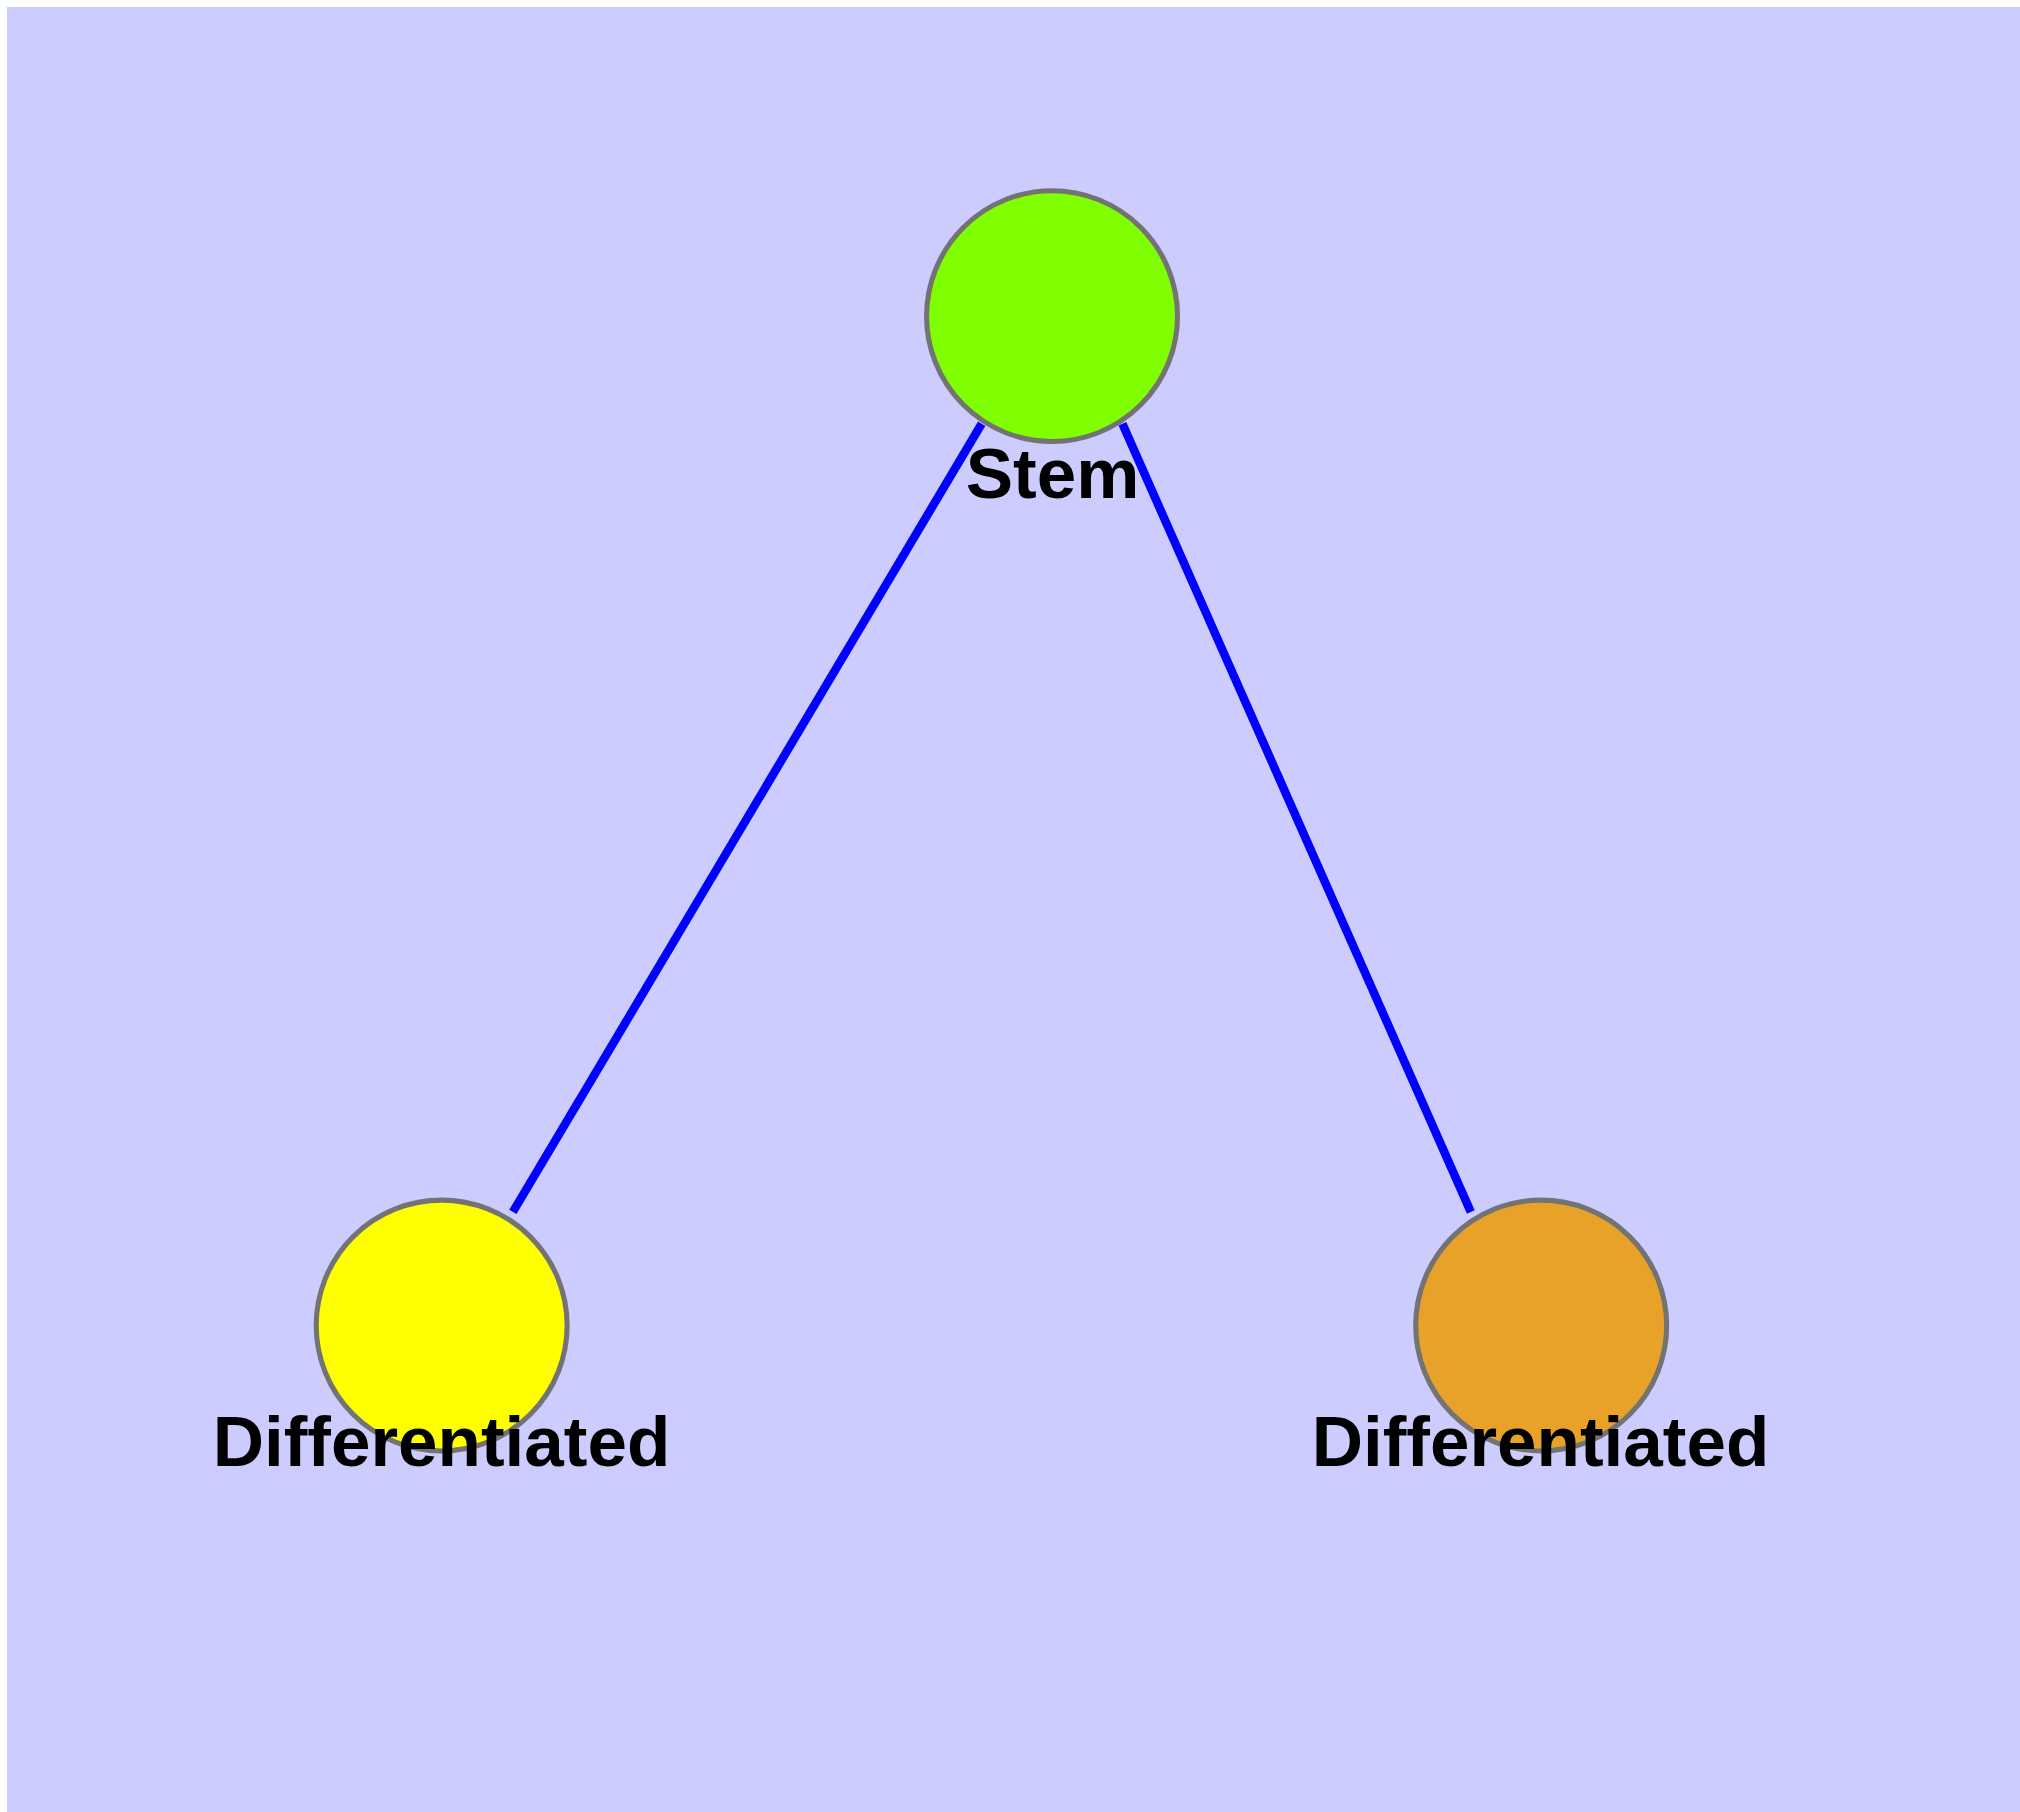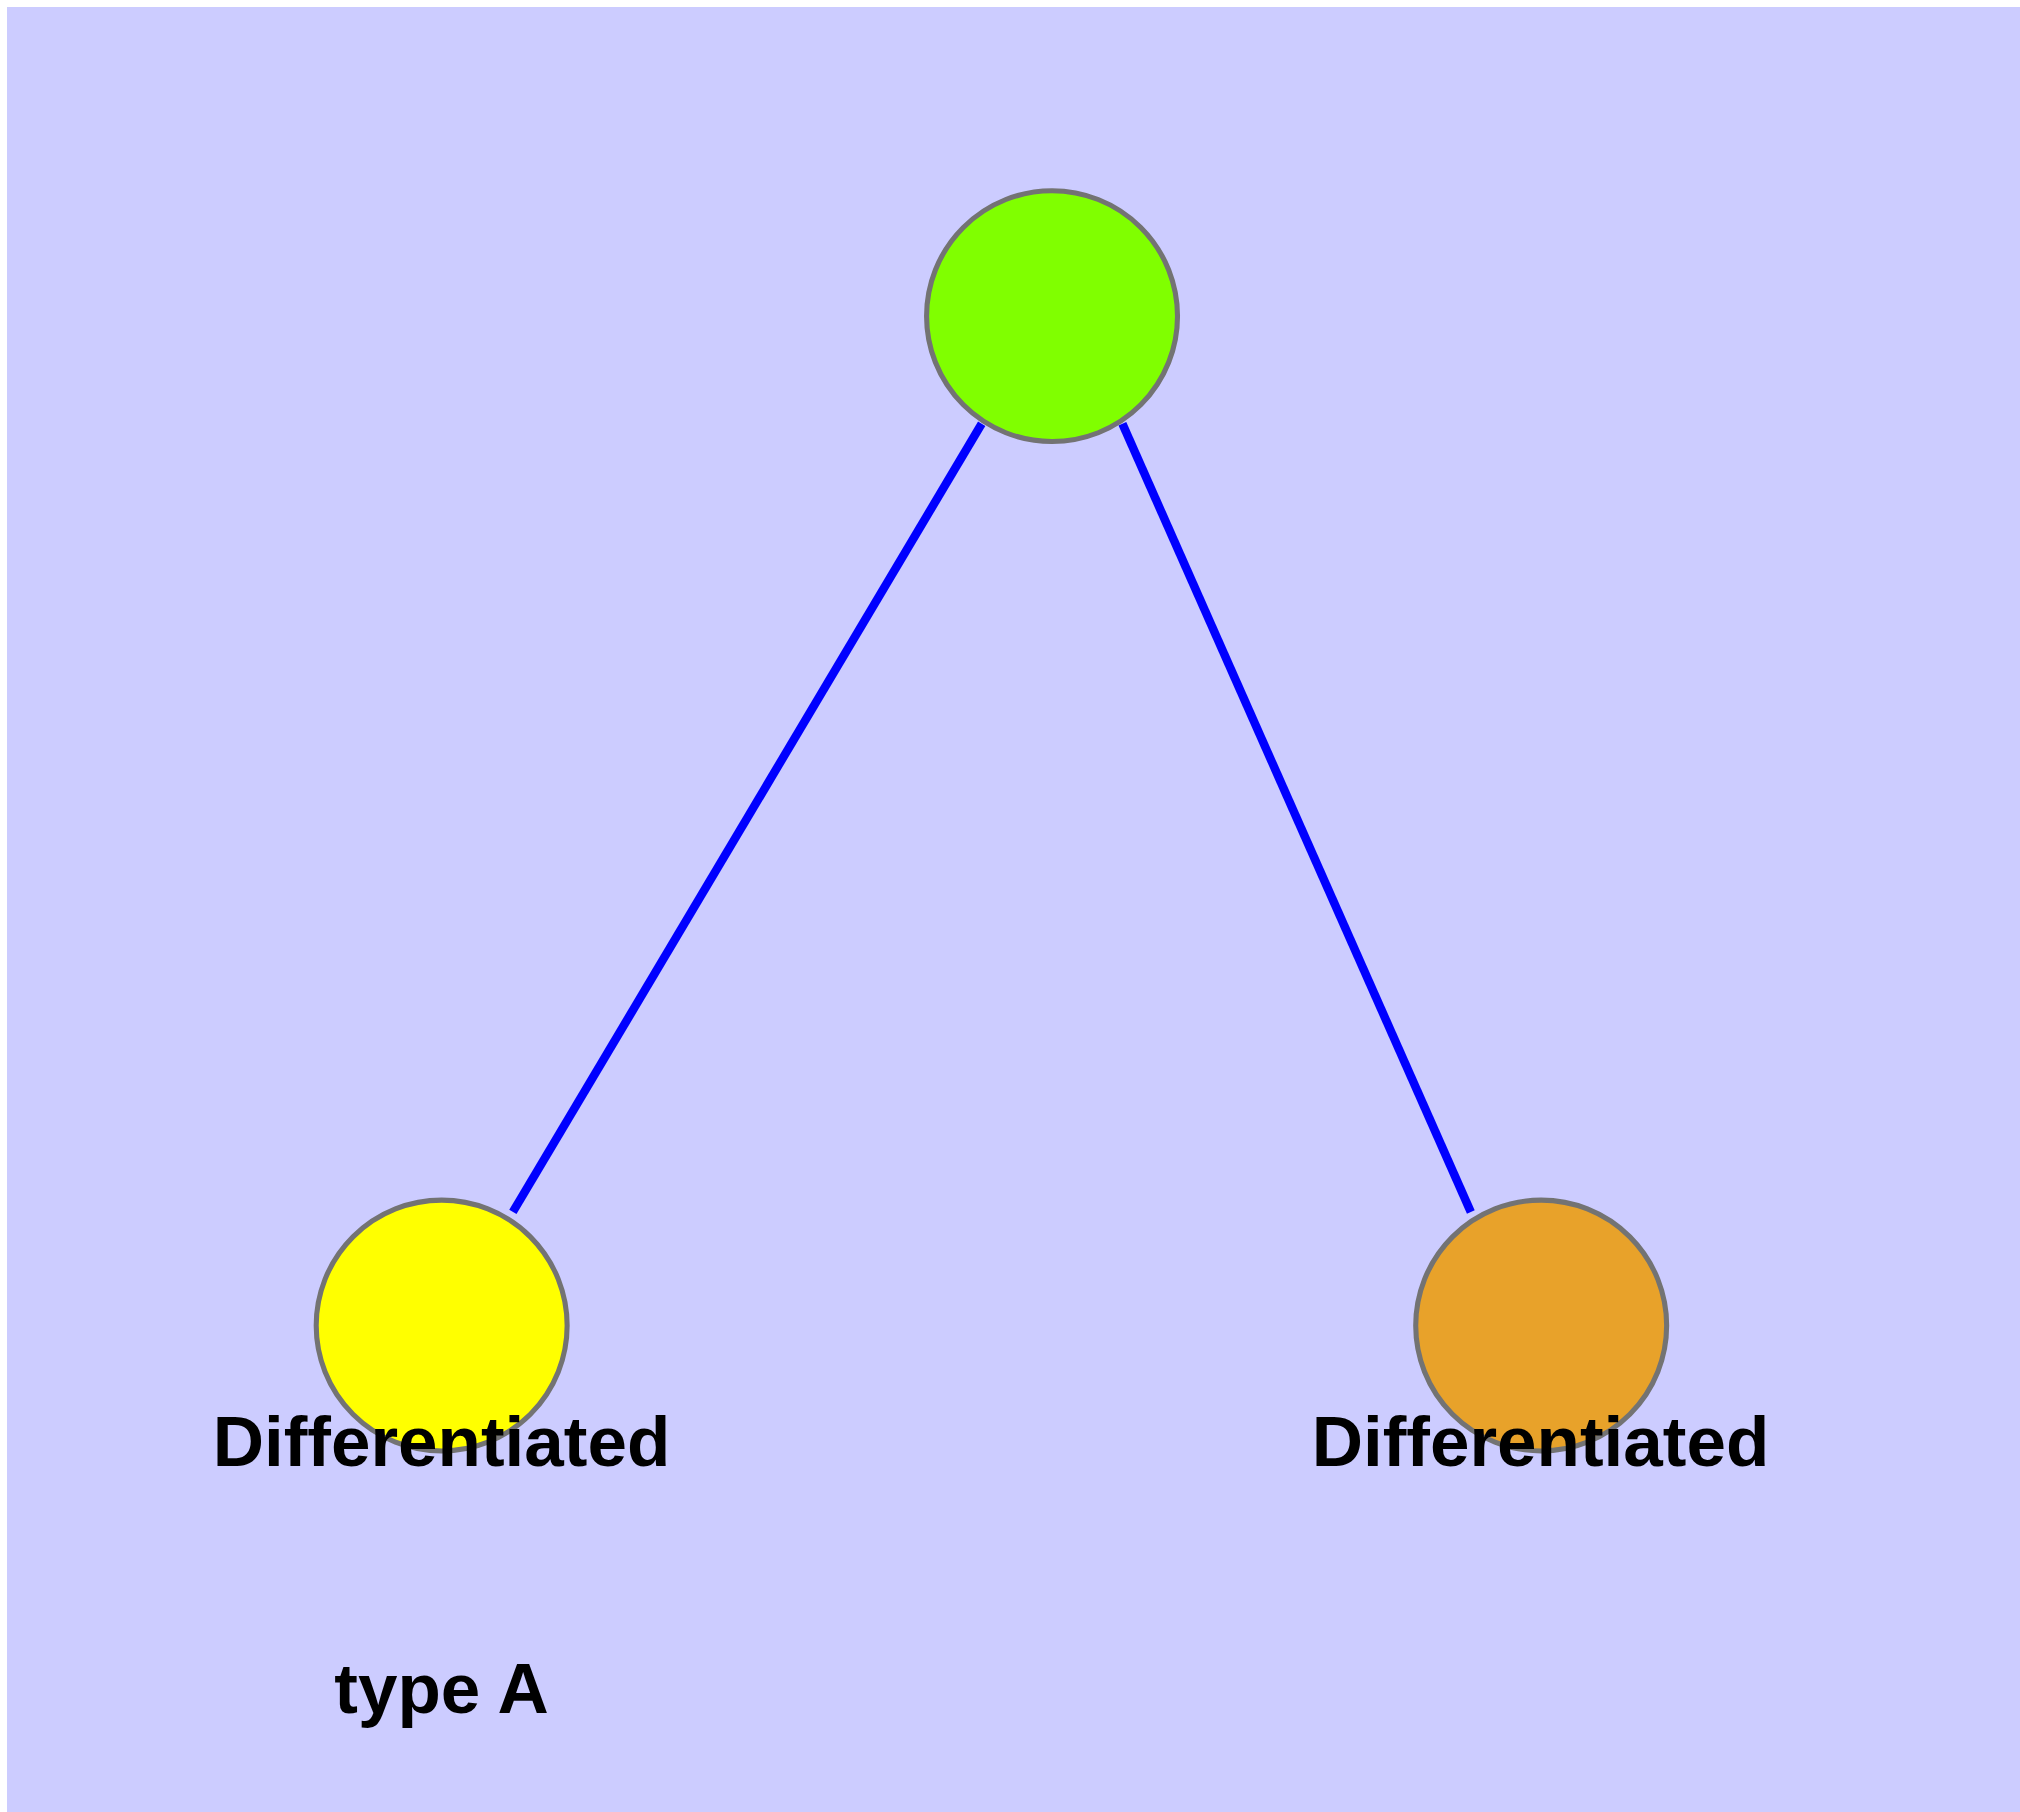--- a/index.html
+++ b/index.html
@@ -76,23 +76,25 @@
       <line class="graph-edge" x1="1324" y1="500" x2="1735" y2="1430" stroke="#0000ff" stroke-width="10"></line>
     </g>
 
     <g>
       <circle class="graph-node-circle" cx="1241" cy="373" r="148" fill="#80ff00" stroke="#737373" stroke-width="6"></circle>
       <circle class="graph-node-circle" cx="521" cy="1564" r="148" fill="#ffff00" stroke="#737373" stroke-width="6"></circle>
       <circle class="graph-node-circle" cx="1818" cy="1564" r="148" fill="#e8a22a" stroke="#737373" stroke-width="6"></circle>
     </g>
   </svg>
 
+  <div class="node-label primary" style="left: 798px; top: 268px; width: 509px;">
+    <span class="label-line">Stem</span>
+  </div>
 
   <div class="node-label leaf" style="left: 60px; top: 1236px; width: 763px;">
     <span class="label-line">Differentiated</span>
-    <span class="label-line">type A</span>
   </div>
 
   <div class="node-label leaf" style="left: 1159px; top: 1236px; width: 763px;">
     <span class="label-line">Differentiated</span>
   </div>
 </div>
 
 
 </body></html>

